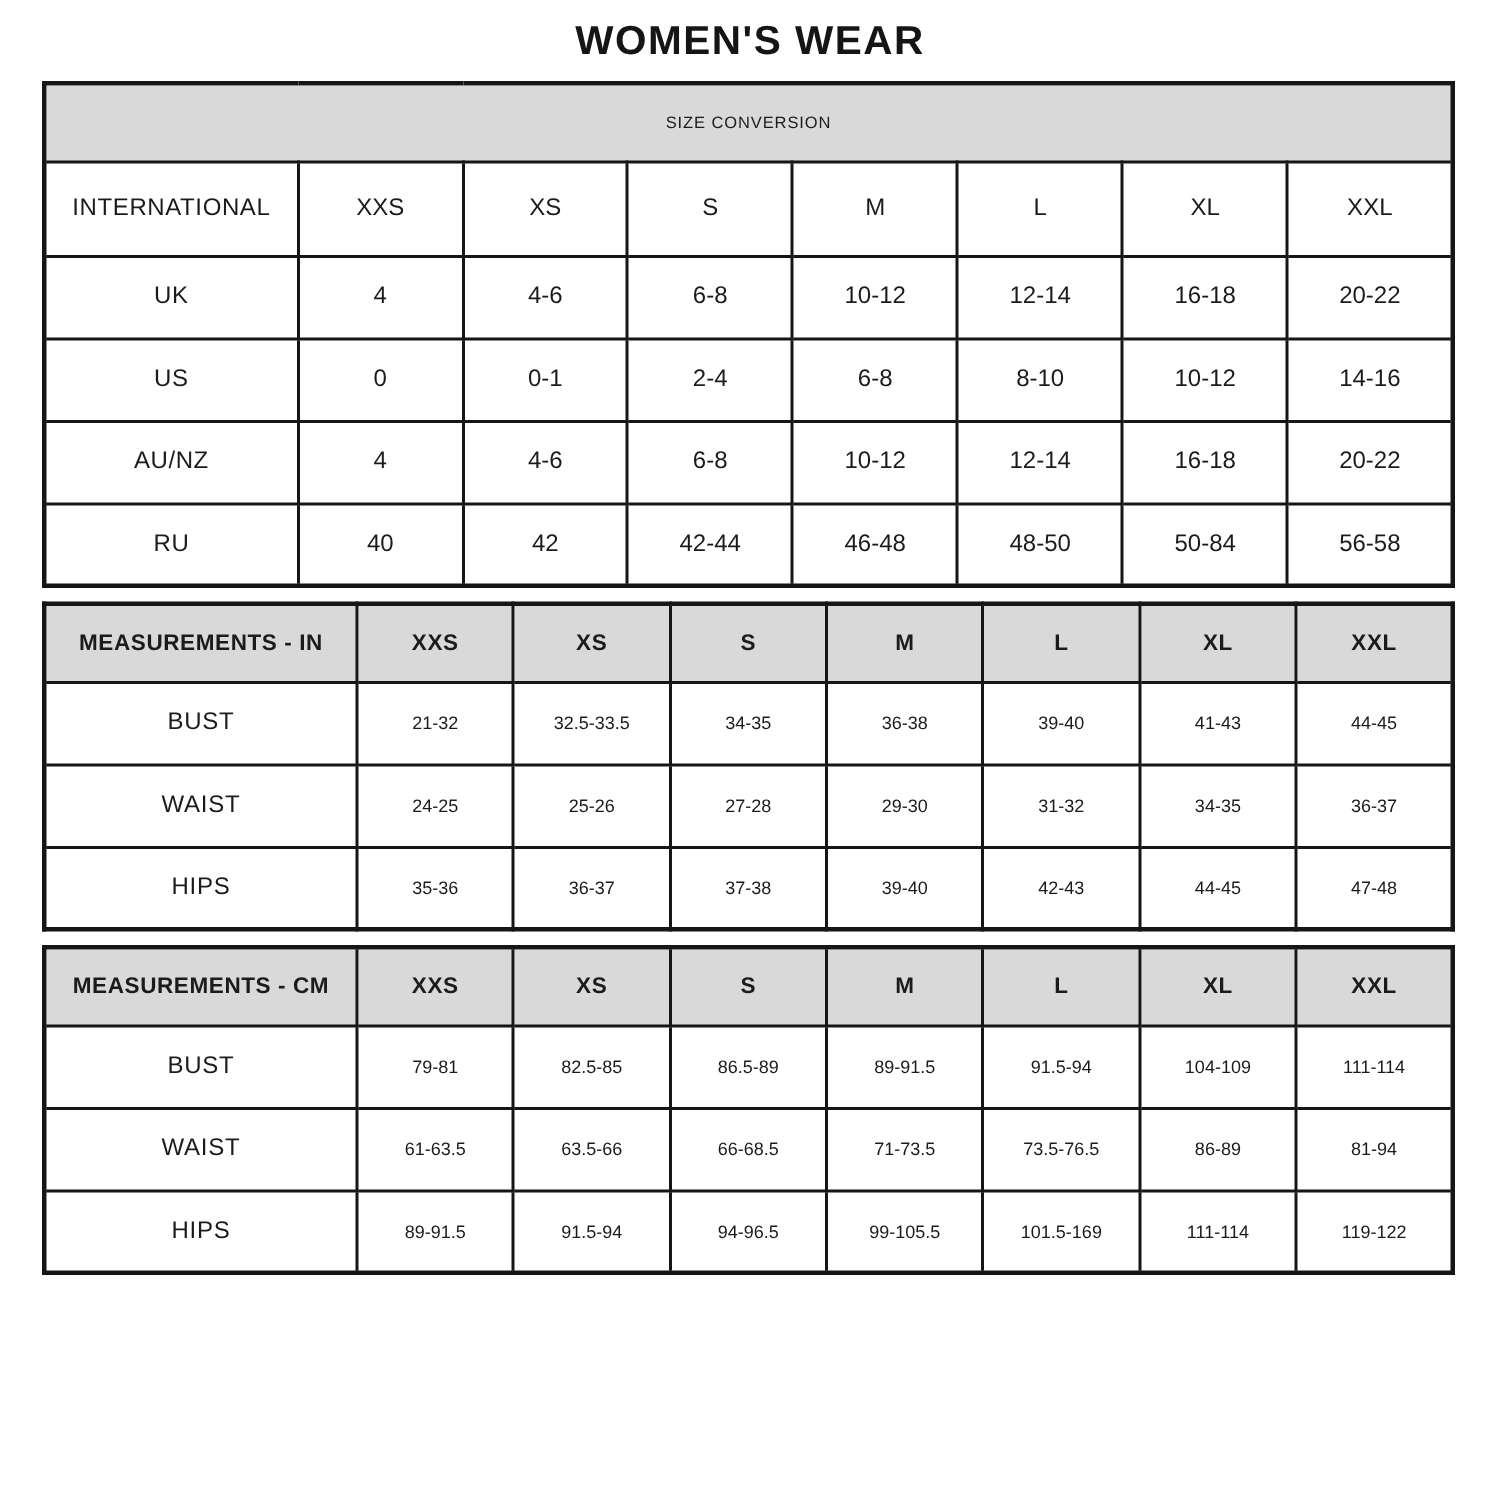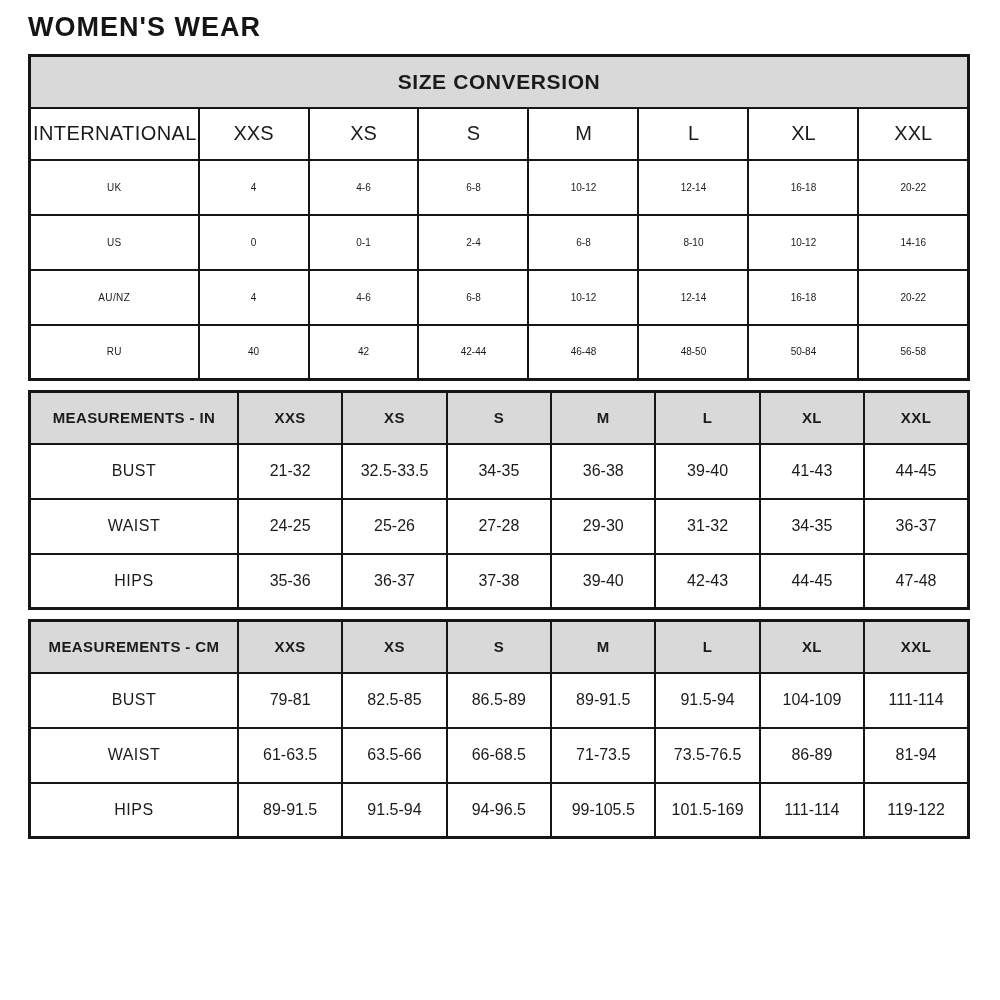--- a/index.html
+++ b/index.html
@@ -4,21 +4,21 @@
 <style>
   * { box-sizing: border-box; }
   html, body { margin: 0; padding: 0; background: #ffffff; }
   body {
     width: 1000px; height: 1000px;
     font-family: "Liberation Sans", "DejaVu Sans", sans-serif;
     color: #1b1b1b;
   }
   .page { padding: 10px 28px 0 28px; }
   .page-title {
-    text-align: left;
+    text-align: center;
     font-size: 27px;
     font-weight: bold;
     letter-spacing: 1px;
     margin: 2px 0 11px 0;
     color: #151515;
   }
   table {
     width: 942px;
     border-collapse: collapse;
     table-layout: fixed;
@@ -29,37 +29,37 @@
     text-align: center;
     vertical-align: middle;
     padding: 0 2px;
     overflow: hidden;
     white-space: nowrap;
   }
   
   .tbl-size .band-header td {
     background: #d9d9d9;
     height: 52px;
-    font-weight: bold;
-    font-size: 21px;
+    font-weight: normal;
+    font-size: 11px;
     letter-spacing: 0.6px;
   }
-  .tbl-size .col-header td { height: 52px; font-size: 20px; }
-  .tbl-size .data-row td { height: 55px; font-size: 10px; }
+  .tbl-size .col-header td { height: 63px; font-size: 16px; }
+  .tbl-size .data-row td { height: 55px; font-size: 16px; }
   
   .tbl-meas { margin-top: 9px; }
   .tbl-meas .head-row td {
     background: #d9d9d9;
     height: 52px;
     font-weight: bold;
     font-size: 15px;
     letter-spacing: 0.4px;
     margin-top: 42px;
   }
-  .tbl-meas .data-row td { height: 55px; font-size: 16px; }
+  .tbl-meas .data-row td { height: 55px; font-size: 12px; }
   .tbl-meas .data-row td.row-label { font-size: 16px; letter-spacing: 0.5px; }
   .row-label { letter-spacing: 0.4px; }
 </style>
 </head>
 <body>
 
 <div class="page">
 
   <div class="page-title">WOMEN'S WEAR</div>
 

